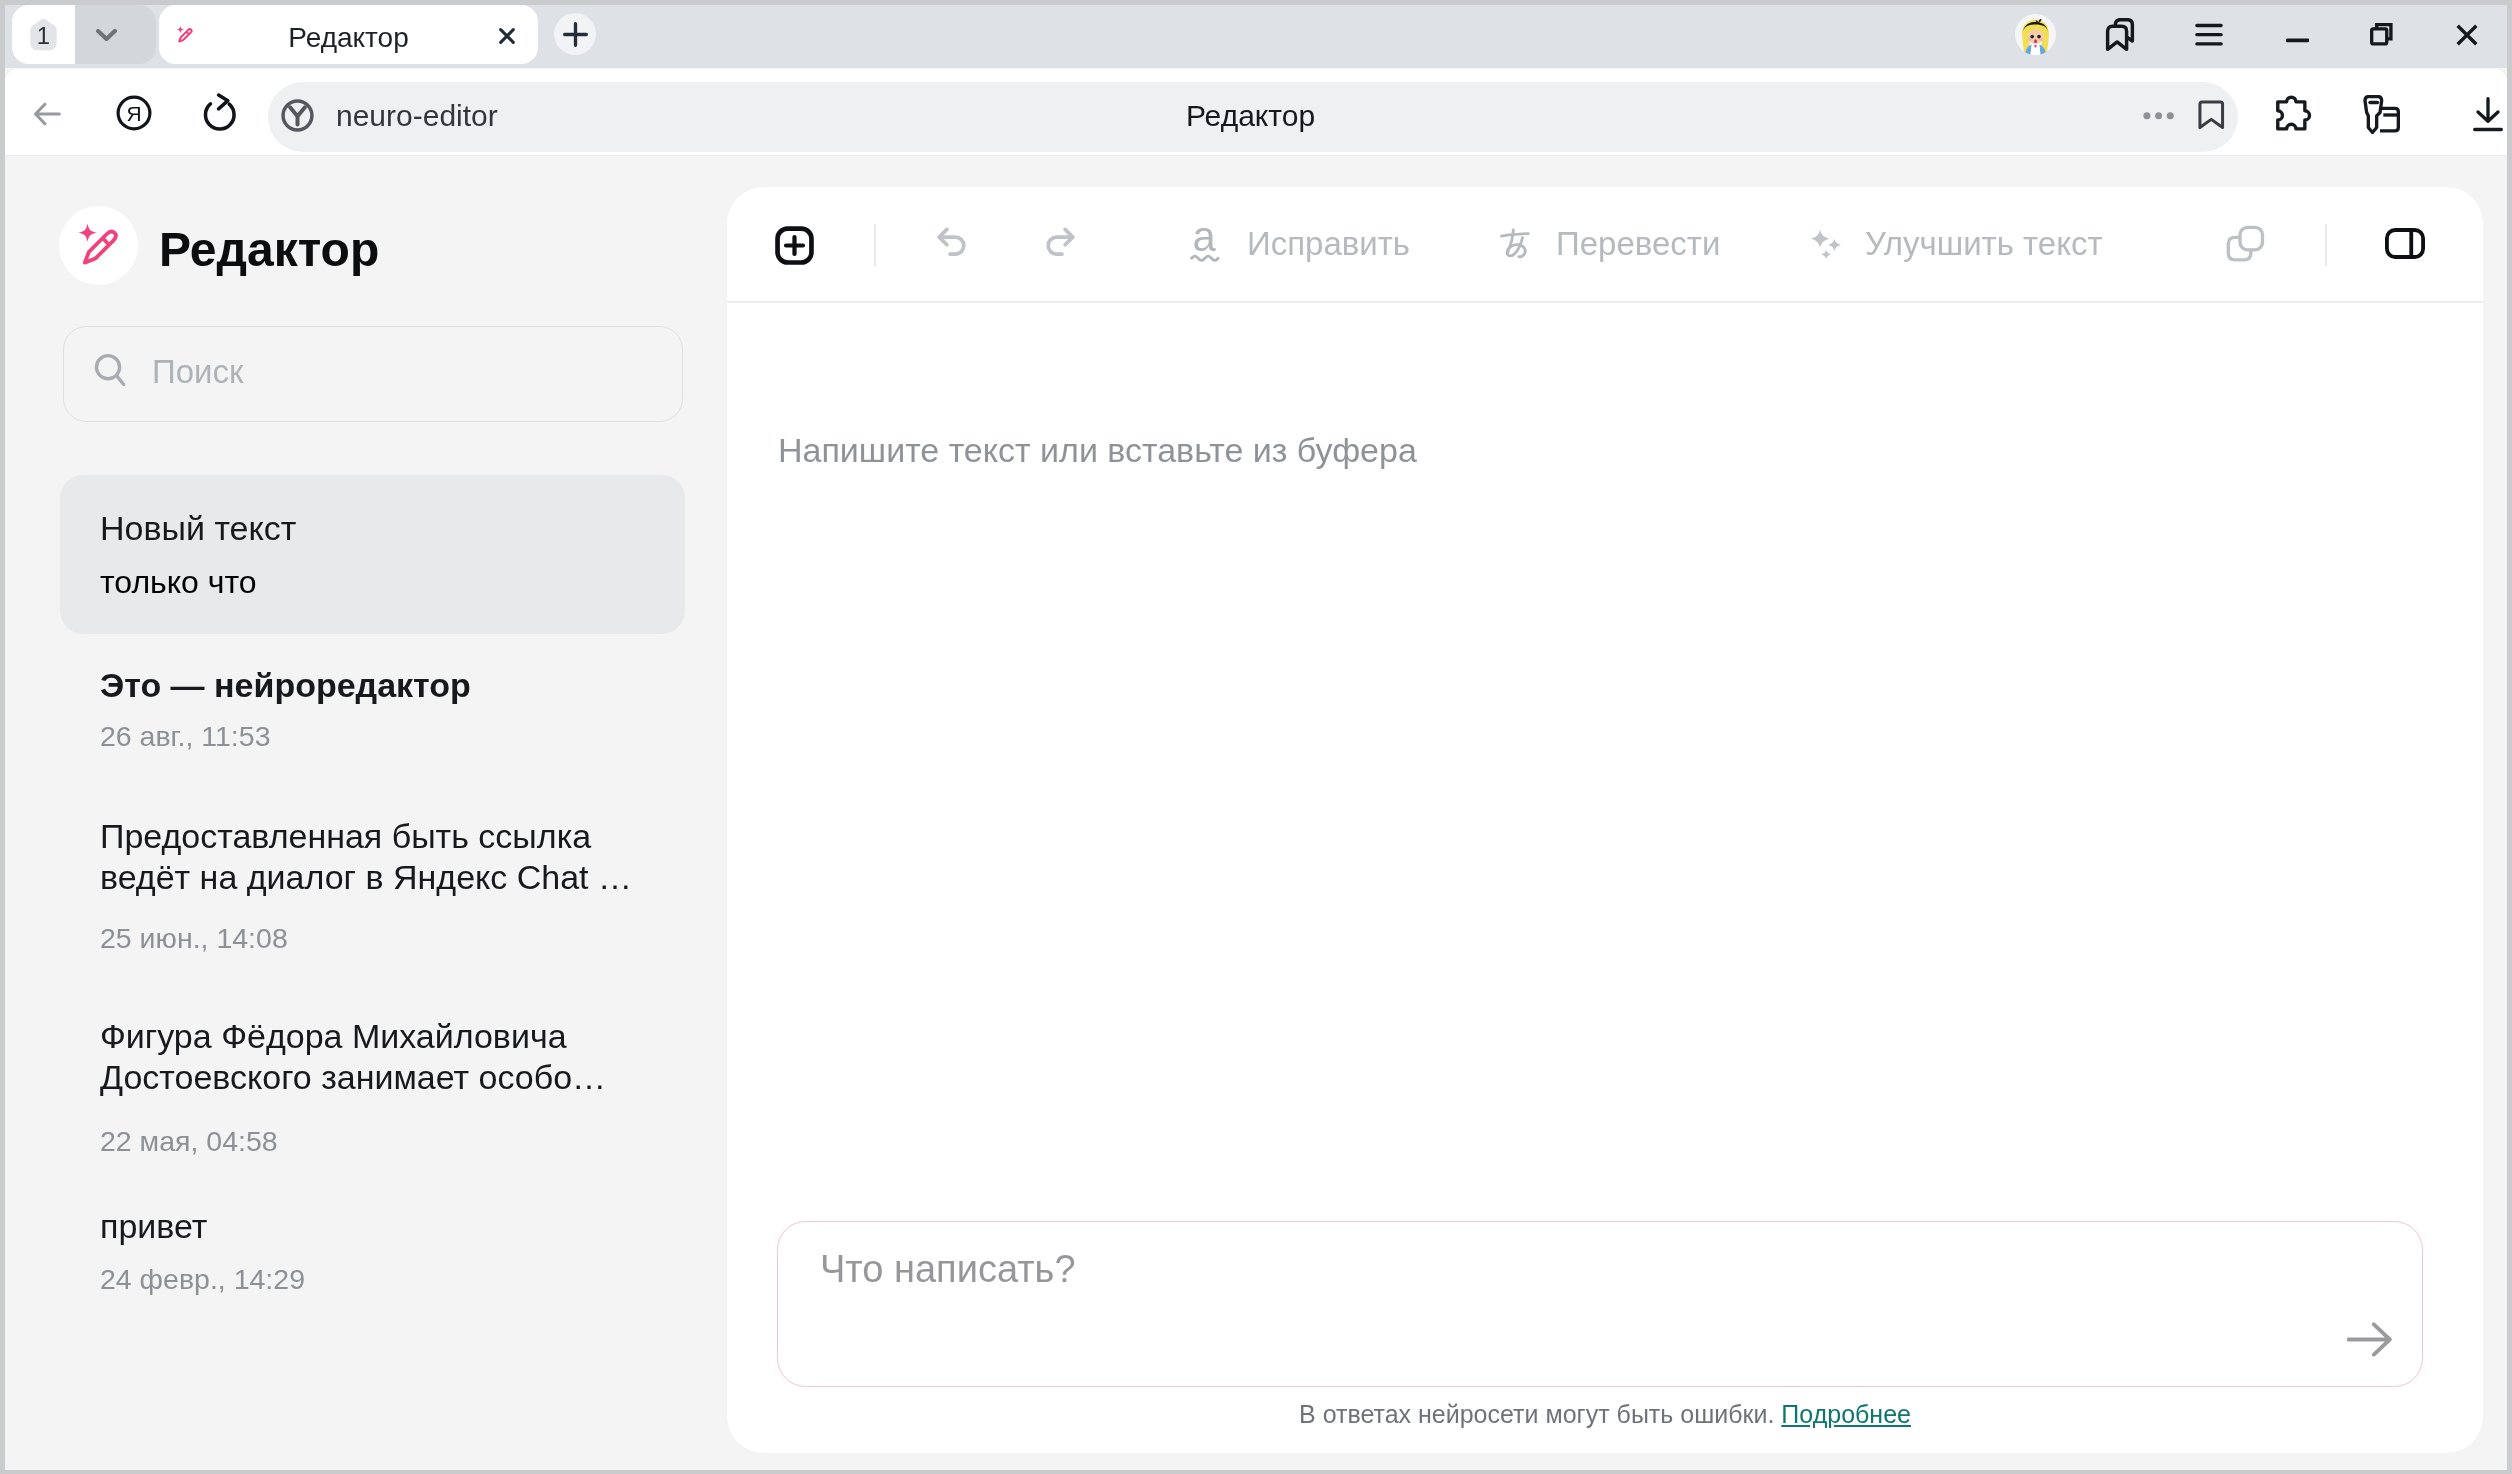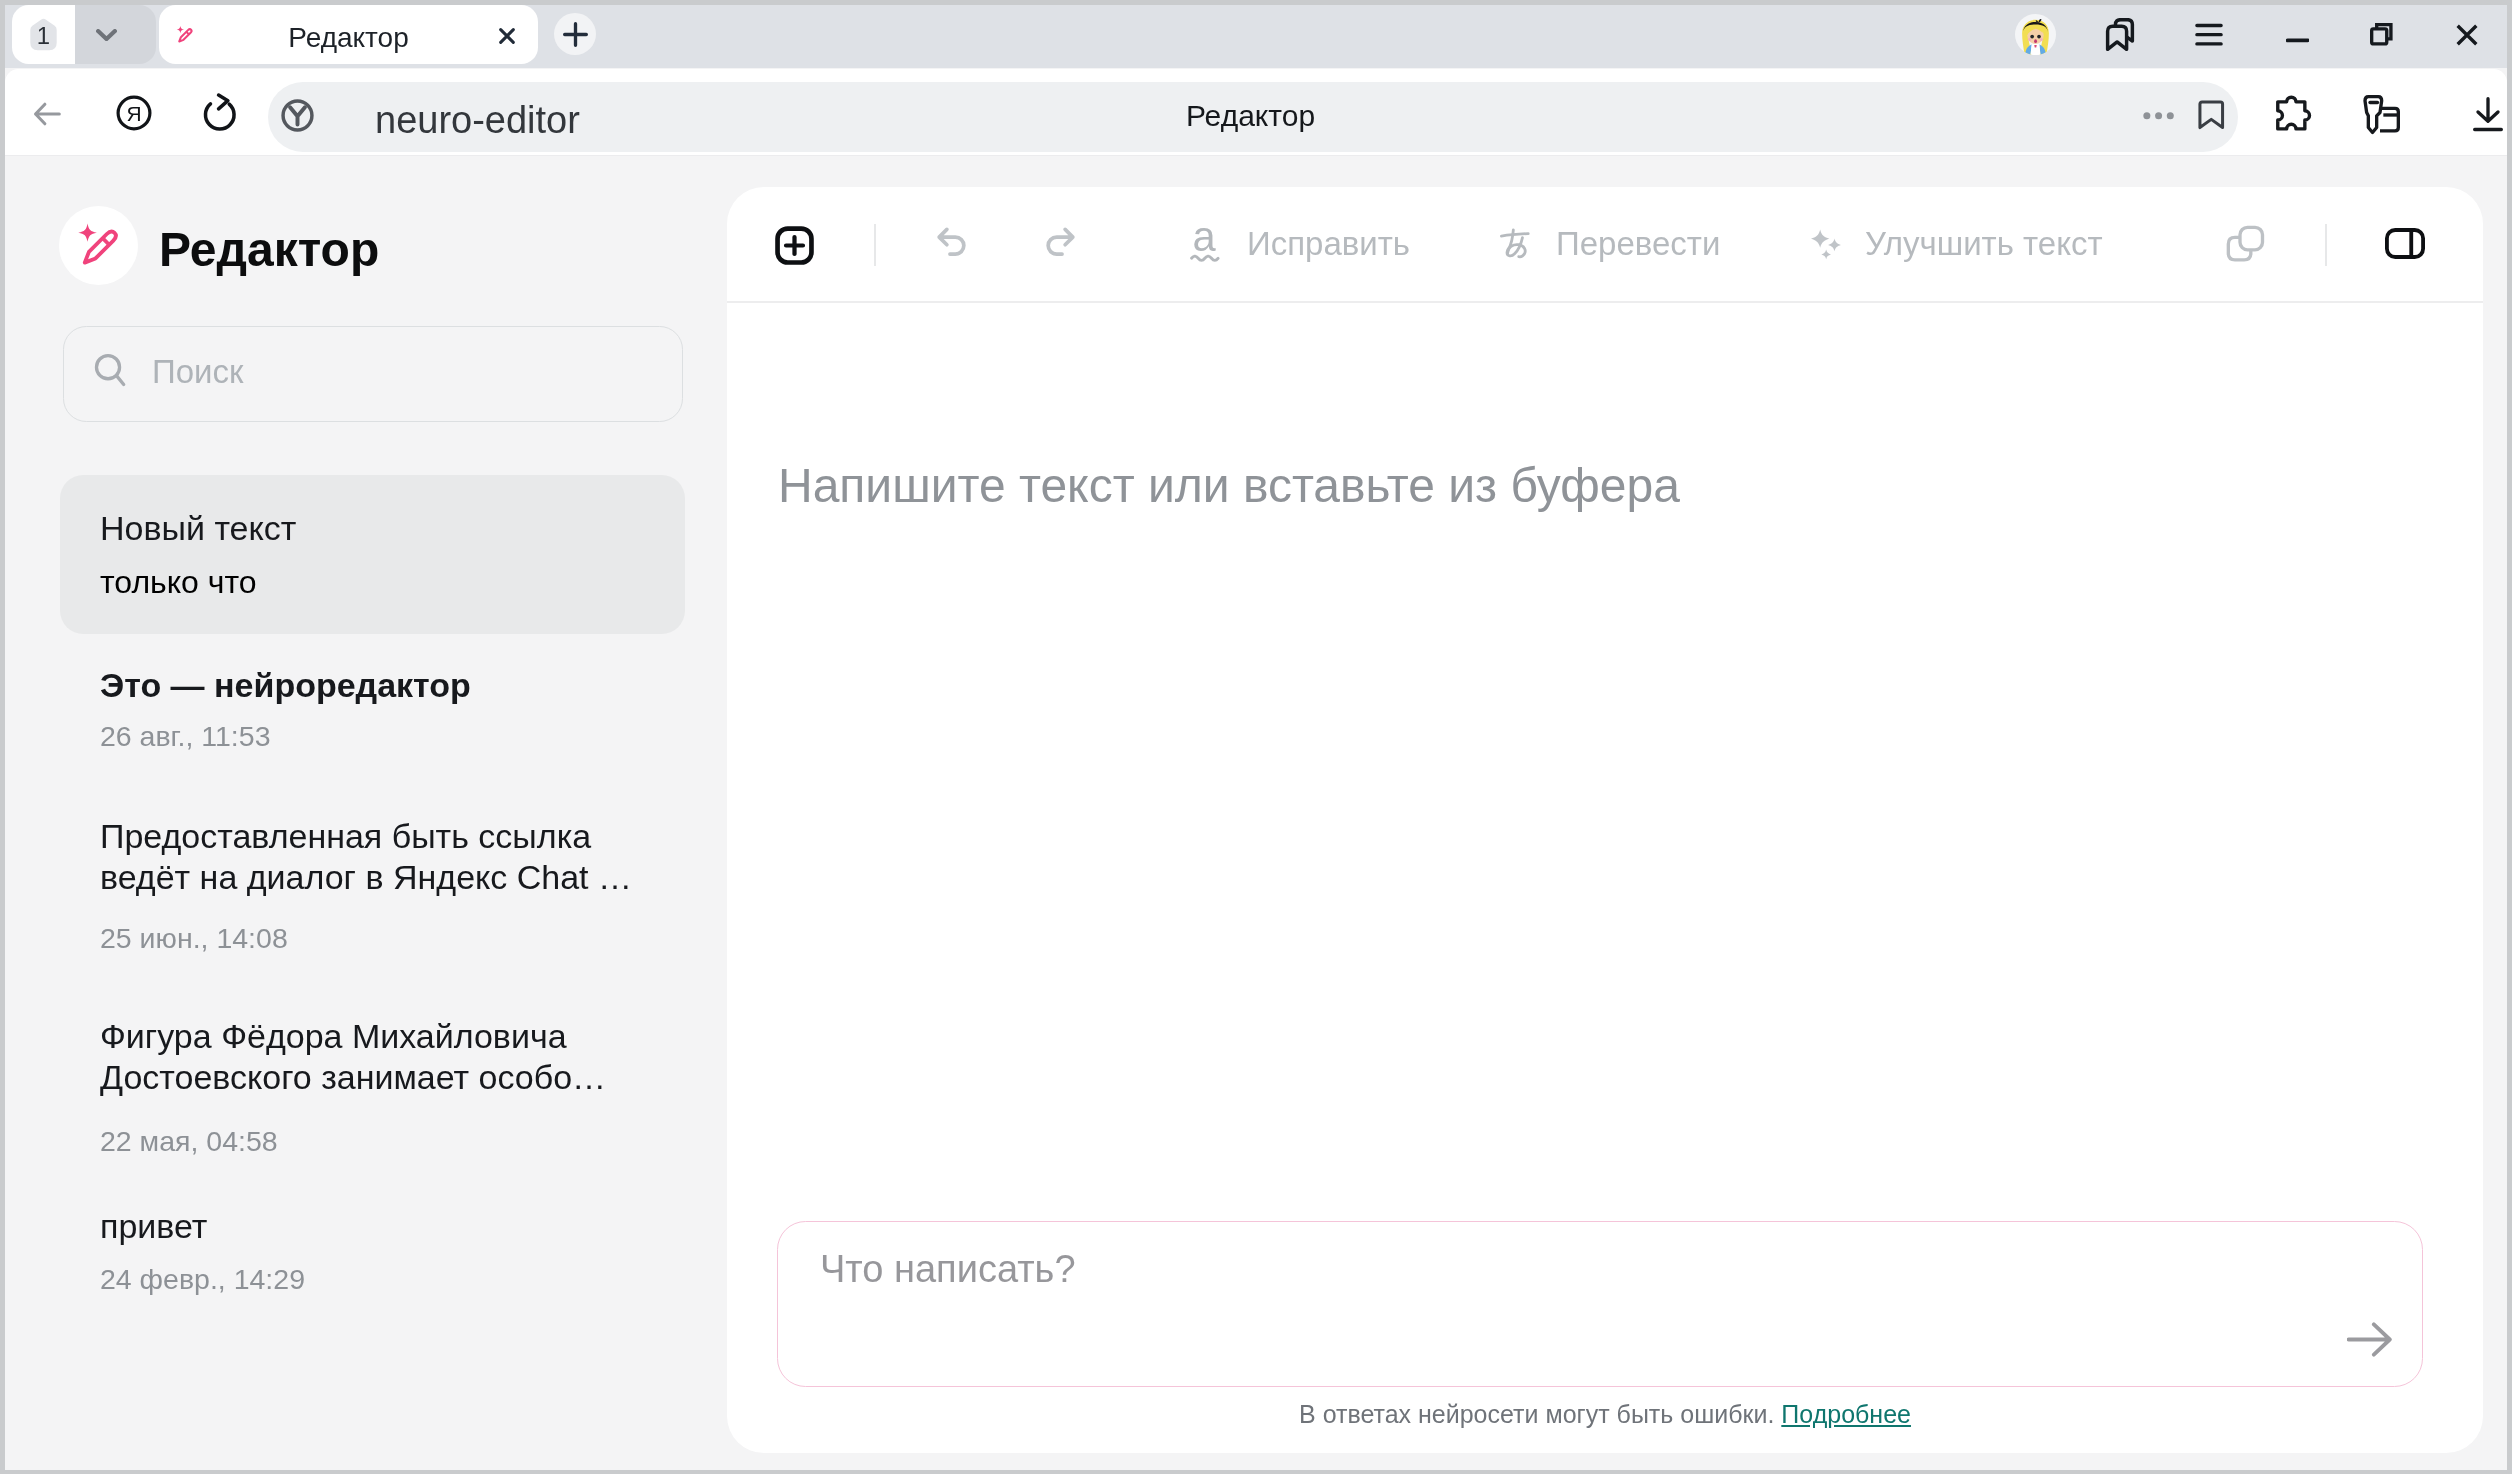--- a/index.html
+++ b/index.html
@@ -14,37 +14,37 @@
 #borderB { position:absolute; left:0; bottom:0; width:2512px; height:5px; background:#c9cbcd; z-index:50;}
 #borderT { position:absolute; left:0; top:0; width:2512px; height:5px; background:#c9cbcd; z-index:50;}
 
 #btn1 { left:11.7px; top:5px; width:63px; height:59px; background:#fff; border-radius:16.7px 0 0 16.7px; }
 #btnchev { left:75px; top:5px; width:81px; height:59px; background:#d3d6db; border-radius:0 16.7px 16.7px 0; }
 #tab { left:159px; top:5px; width:379px; height:59px; background:#fff; border-radius:16.7px; }
 #tabtitle { left:159px; top:22px; width:379px; text-align:center; font-size:28px; color:#1d2228; }
 #plusbtn { left:554px; top:13.4px; width:42px; height:42px; background:#f2f3f5; border-radius:50%; }
 
 #addr { left:268px; top:82px; width:1970px; height:70px; background:#eef0f2; border-radius:35px; }
-#addrtext { left:336px; top:99px; font-size:38px; color:#33373c;margin-left:39px; }
+#addrtext { left:336px; top:99px; font-size:30px; color:#33373c; }
 #pagetitle { left:1125px; top:99px; width:251px; text-align:center; font-size:30px; color:#15181c; font-weight:500;}
 
 #logocircle { left:59px; top:206px; width:79px; height:79px; border-radius:50%; background:#fff; }
 #sbtitle { left:159px; top:222px; font-size:48px; font-weight:bold; color:#0c0d0e; letter-spacing:0px;}
 #search { left:63px; top:326px; width:620px; height:96px; border:1.7px solid #dcdfe1; border-radius:23.4px; }
 #searchph { left:152px; top:353px; font-size:33px; color:#aeb3b8; }
 
 #item1 { left:60px; top:475px; width:625px; height:159px; background:#e8e9ea; border-radius:23.4px; }
 .ttl { font-size:34px; color:#17191d; white-space:nowrap;}
 .dt { font-size:28.5px; color:#8d9196; white-space:nowrap;}
 .dt1 { font-size:32px; color:#000000; white-space:nowrap;}
 
 #card { left:727px; top:187px; width:1756px; height:1266px; background:#fff; border-radius:37px; }
 #cardtb-border { left:727px; top:301px; width:1756px; height:1.7px; background:#ededee; }
 .tbtext { font-size:33px; color:#b6babe; white-space:nowrap; }
-#ph { left:778px; top:431px; font-size:48px; color:#8f9398;margin-top:27px; }
+#ph { left:778px; top:431px; font-size:34px; color:#8f9398; }
 #prompt { left:777px; top:1221px; width:1646px; height:166px; background:#fff; border:1.7px solid #f5c4d9; border-radius:28.5px; }
 #promptph { left:820px; top:1248px; font-size:38px; color:#97979b; }
 #disclaimer { left:727px; top:1400px; width:1756px; text-align:center; font-size:25px; color:#6f7379; }
 #disclaimer a { color:#0f766e; text-decoration:underline; }
 .vdiv { width:1.7px; height:42px; background:#e7e8e9; }
 </style>
 </head>
 <body>
 <div id="tabstrip"></div>
 <div id="toolbar"></div>

